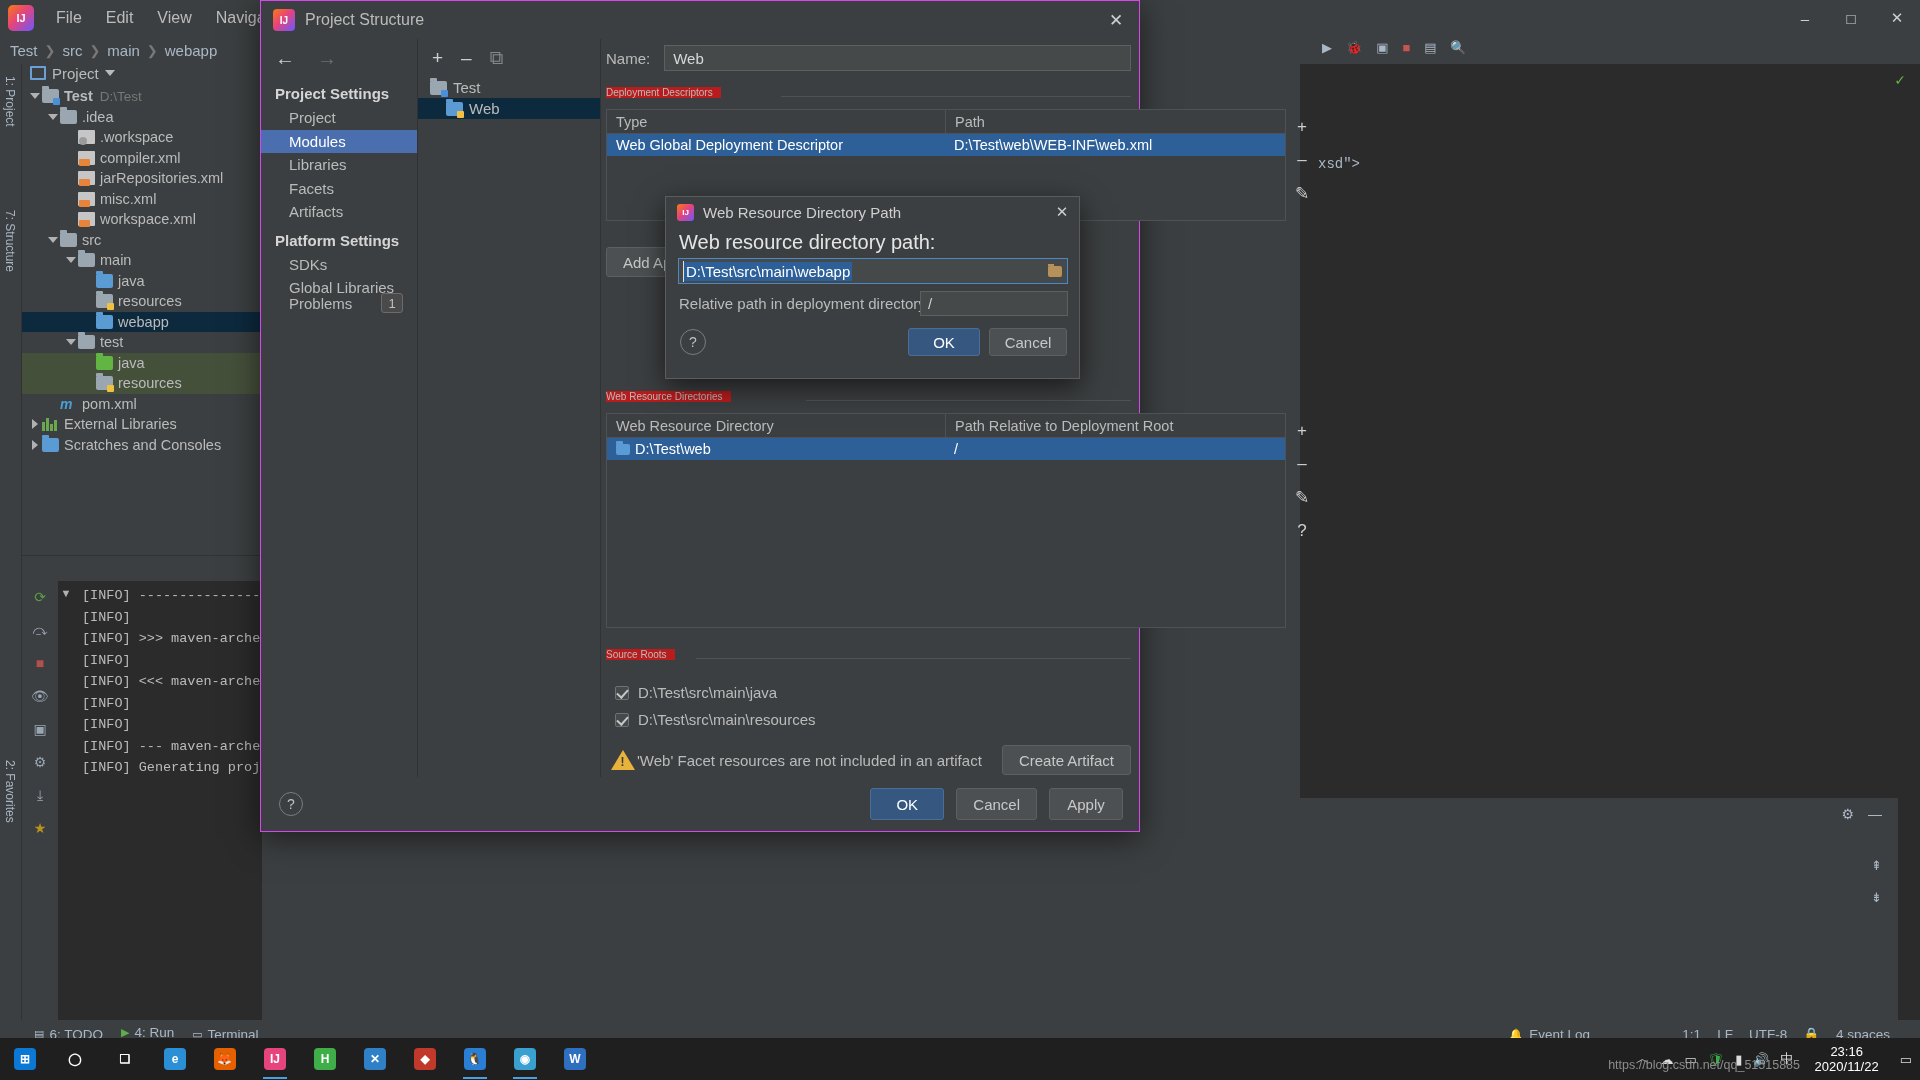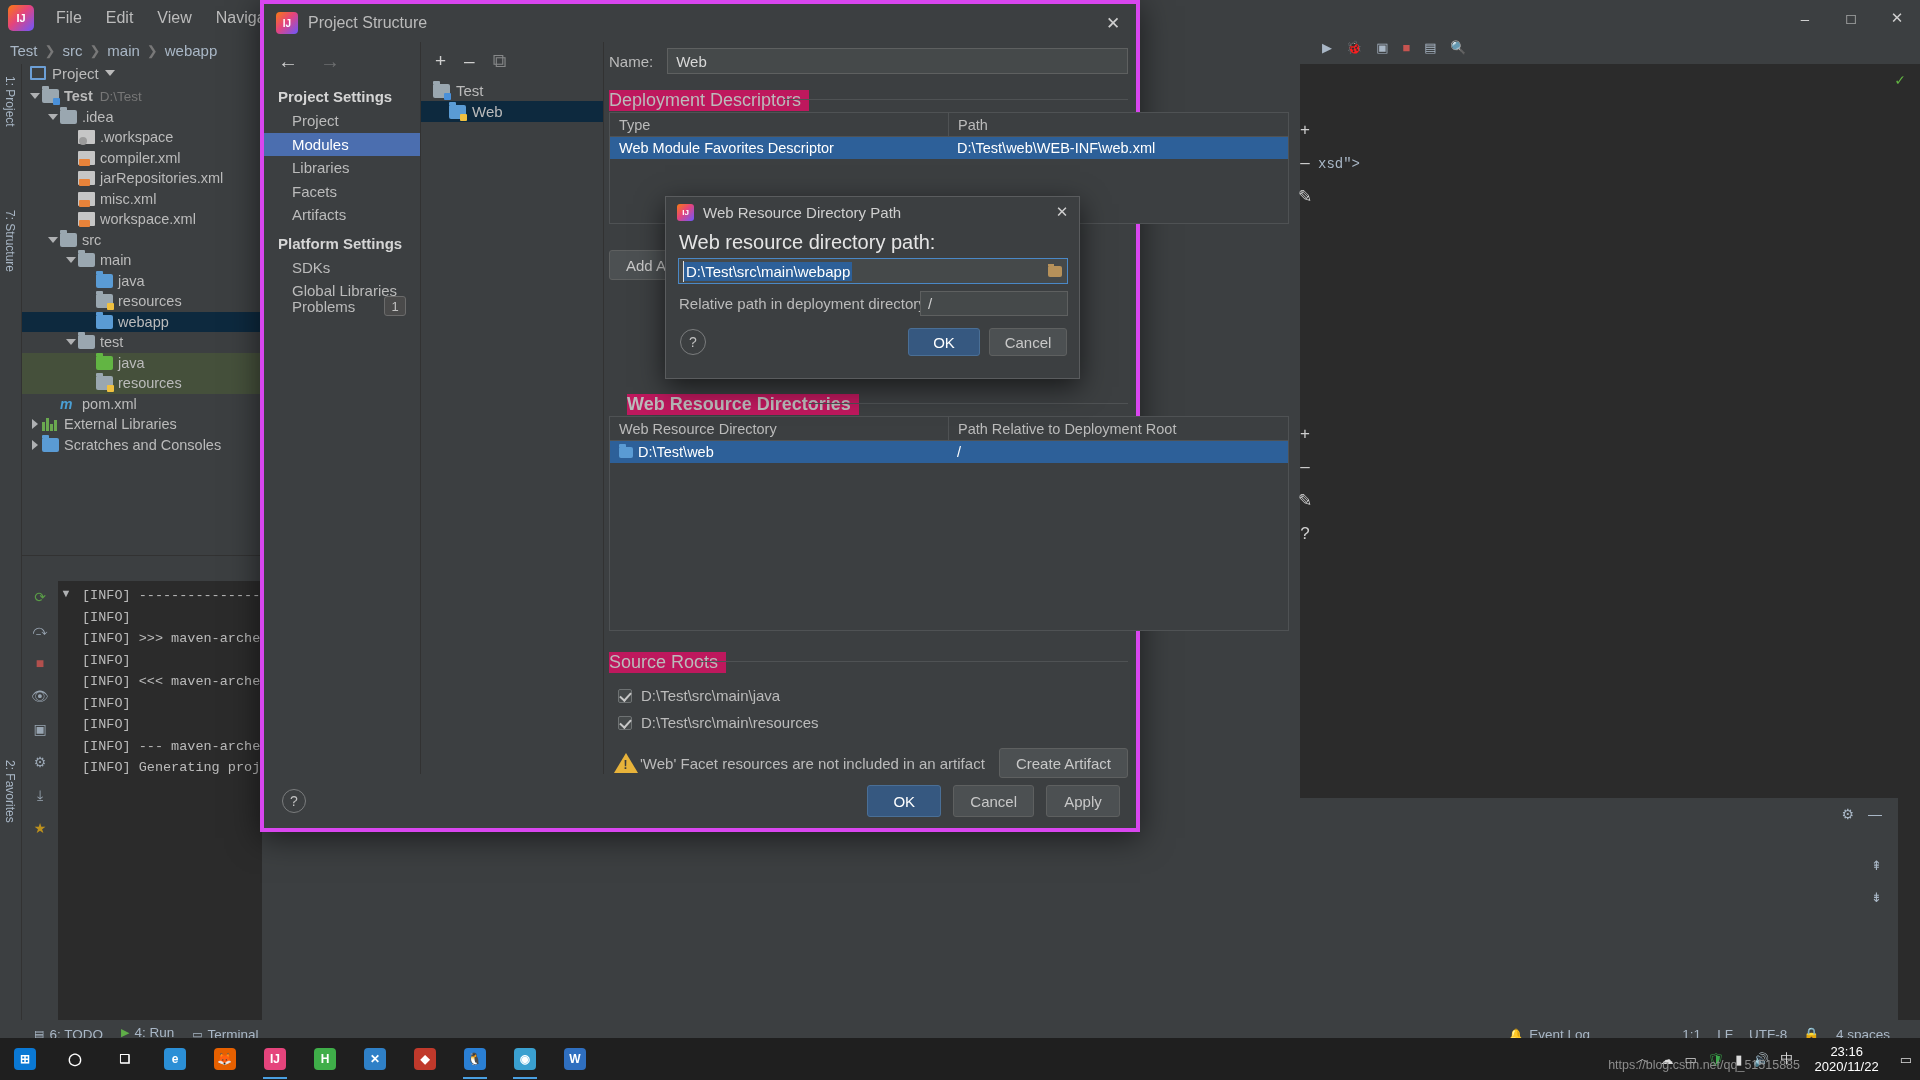--- a/index.html
+++ b/index.html
@@ -114,21 +114,21 @@
   .clock { color:#fff; font-size:13px; line-height:15px; text-align:center; padding:0 10px; }
   .watermark { position:absolute; right:120px; bottom:8px; color:#8d8d8d; font-size:12.5px; font-family:"Liberation Sans",sans-serif; }
 
   
   .wincaption { position:absolute; top:0; right:0; display:flex; height:36px; }
   .wcbtn { width:46px; display:flex; align-items:center; justify-content:center; color:#d0d0d0; font-size:15px; }
 
   
   .ps-dialog {
     position:absolute; left:260px; top:0; width: 880px; height: 832px;
-    background:#3c3f41; border:4px solid #d946ef;
+    background:#3c3f41; border:1px solid #d946ef;
     box-shadow: 0 6px 30px rgba(0,0,0,.55);
   }
   .ps-title {
     height: 38px; display:flex; align-items:center; padding-left:12px; gap:10px;
     font-size:16px; color:#bbbbbb; background:#3c3f41;
   }
   .ps-logo { width:22px; height:22px; border-radius:4px;
     background: linear-gradient(135deg,#f97a12 0%, #e5447c 45%, #6b57ff 100%); position:relative; }
   .ps-logo::after { content:"IJ"; position:absolute; inset:0; color:#fff; font-size:10px; display:flex; align-items:center; justify-content:center; font-weight:bold; }
   .ps-close { margin-left:auto; width:46px; height:38px; display:flex; align-items:center; justify-content:center; color:#cfcfcf; font-size:17px; }
@@ -151,21 +151,21 @@
   .mod-row { height:21px; display:flex; align-items:center; padding-left:8px; color:#bbbbbb; }
   .mod-row.sel { background:#0d293e; }
   .mod-row .tico { margin-right:6px; }
 
   .ps-main { flex:1; position:relative; background:#3c3f41; }
 
   .field-row { position:absolute; left:5px; top:6px; right:8px; display:flex; align-items:center; gap:14px; }
   .field-label { font-size:15px; color:#bbbbbb; }
   .txtinput { flex:1; height:26px; background:#45494a; border:1px solid #5e6060; color:#d8d8d8; font-size:15px; padding:0 8px; display:flex; align-items:center; }
 
-  .section-title { position:absolute; font-size:18px; color:#bbbbbb; background:#be185d; padding-right:8px; }
+  .section-title { position:absolute; font-size:10px; color:#bbbbbb; background:#b91c1c; padding-right:8px; }
   .section-line { position:absolute; height:1px; background:#4f5254; }
 
   .tablebox { position:absolute; border:1px solid #4f5254; background:#3c3f41; }
   .thead { display:flex; height:24px; font-size:14.5px; color:#bbbbbb; border-bottom:1px solid #4f5254; }
   .th { display:flex; align-items:center; padding-left:9px; }
   .th + .th { border-left:1px solid #4f5254; }
   .trow { display:flex; height:22px; font-size:14.5px; color:#bbbbbb; }
   .trow.sel { background:#2d6099; color:#ffffff; }
   .td { display:flex; align-items:center; padding-left:9px; gap:5px; overflow:hidden; white-space:nowrap; }
 
@@ -548,33 +548,33 @@
 
         <div class="section-title" style="left:5px; top:48px;">Deployment Descriptors</div>
         <div class="section-line" style="left:180px; top:57px; right:8px;"></div>
 
         <div class="tablebox" style="left:5px; top:70px; width:680px; height:112px;">
           <div class="thead">
             <div class="th" style="width:338px">Type</div>
             <div class="th" style="flex:1">Path</div>
           </div>
           <div class="trow sel">
-            <div class="td" style="width:338px">Web Module Favorites Descriptor</div>
+            <div class="td" style="width:338px">Web Global Deployment Descriptor</div>
             <div class="td" style="flex:1">D:\Test\web\WEB-INF\web.xml</div>
           </div>
         </div>
         <div class="sidebtns" style="left:690px; top:78px;">
           <span>+</span>
           <span>–</span>
           <span>✎</span>
         </div>
 
         <div class="btn" style="position:absolute; left:5px; top:208px;">Add Ap</div>
 
-        <div class="section-title" style="left:23px; top:352px;font-weight:bold;">Web Resource Directories</div>
+        <div class="section-title" style="left:5px; top:352px;">Web Resource Directories</div>
         <div class="section-line" style="left:205px; top:361px; right:8px;"></div>
 
         <div class="tablebox" style="left:5px; top:374px; width:680px; height:215px;">
           <div class="thead">
             <div class="th" style="width:338px">Web Resource Directory</div>
             <div class="th" style="flex:1">Path Relative to Deployment Root</div>
           </div>
           <div class="trow sel">
             <div class="td" style="width:338px">
               <span class="folder blue" style="width:14px;height:11px;display:inline-block;position:relative"></span>

